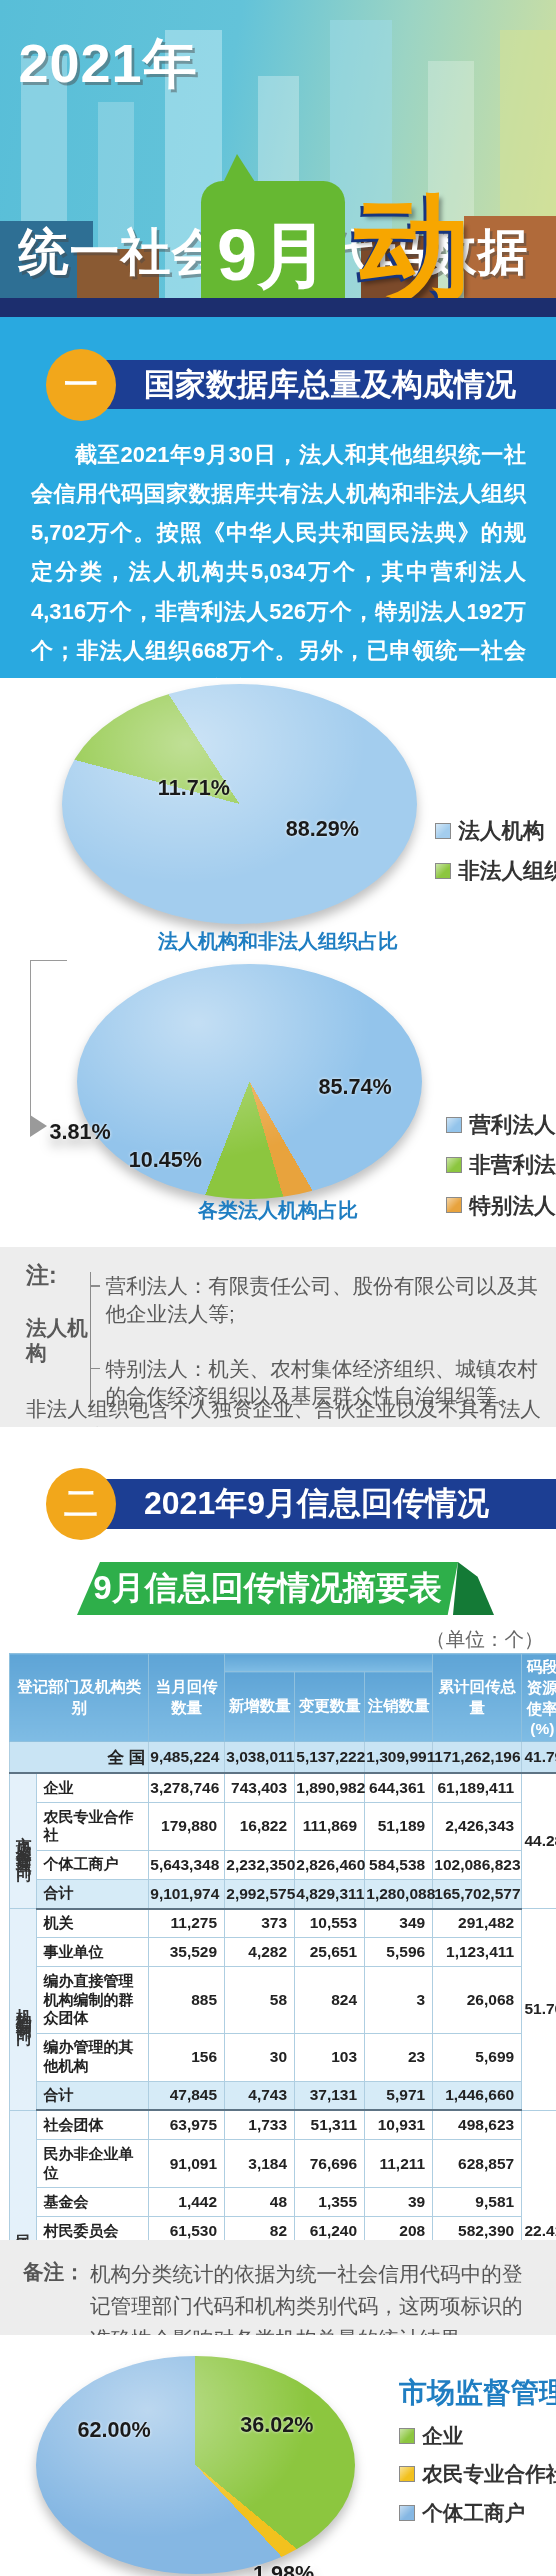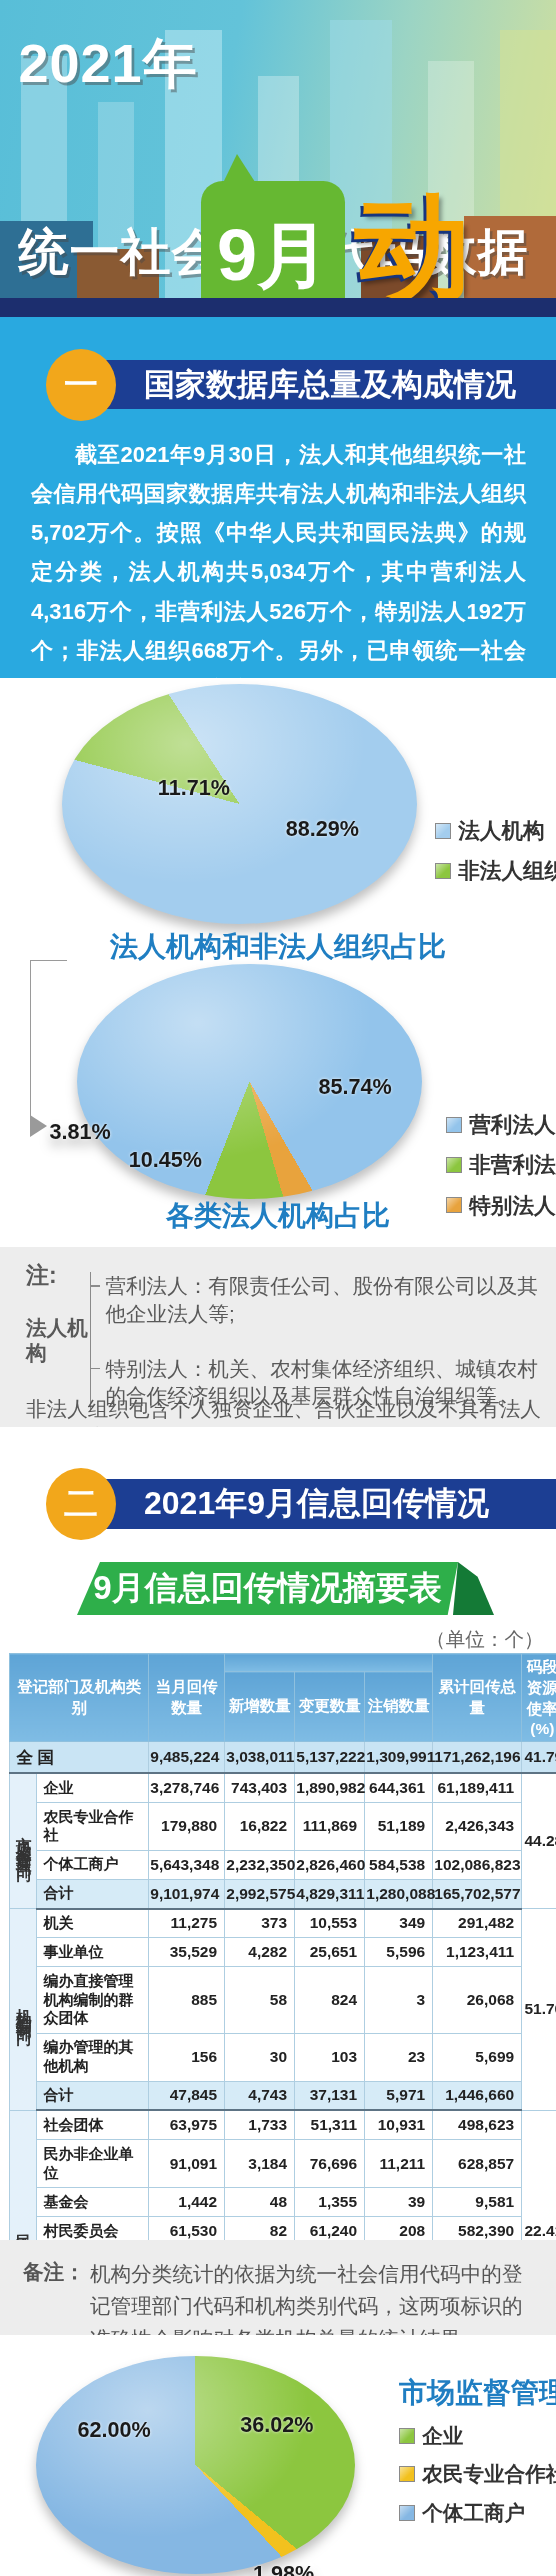--- a/index.html
+++ b/index.html
@@ -30,21 +30,21 @@
   .para{position:absolute;left:31px;top:118px;width:495px;color:#fff;font-size:22px;line-height:1.78;font-weight:600;text-align:justify;text-indent:2em;}
 
   
   .pie-sec{top:678px;height:569px;background:#fff;}
   .pie{position:absolute;border-radius:50%;filter:drop-shadow(0 7.2px 5.2px rgba(0,0,0,.25));}
   .pie-label{position:absolute;font-size:21.6px;color:#1a1a1a;font-weight:600;white-space:nowrap;text-shadow:0 0 3.1px rgba(255,255,255,.9);}
   .legend{position:absolute;display:flex;flex-direction:column;gap:11.3px;}
   .legend-item{display:flex;align-items:center;gap:7.2px;}
   .legend-item .sw{width:14px;height:14px;border:0.5px solid #8a8a8a;flex:0 0 auto;background:linear-gradient(135deg,rgba(255,255,255,.55),rgba(255,255,255,0) 60%);}
   .legend-item .lb{font-size:21.6px;color:#333;font-weight:600;white-space:nowrap;}
-  .pie-caption{position:absolute;width:556px;text-align:center;color:#1f7ec2;font-size:28px;font-weight:900;}
+  .pie-caption{position:absolute;width:556px;text-align:center;color:#1f7ec2;font-size:20px;font-weight:900;}
   .connector{position:absolute;left:30px;top:282px;width:36px;height:160px;border-left:1px solid #9a9a9a;border-top:1px solid #9a9a9a;}
   .connector:after{content:"";position:absolute;left:-1px;bottom:-15.5px;width:0;height:0;border-top:11.3px solid transparent;border-bottom:11.3px solid transparent;border-left:17.5px solid #9a9a9a;}
 
   
   .notes-sec{top:1247px;height:180px;background:#ededed;color:#595959;}
   .note-mark{position:absolute;left:26px;top:13.4px;font-size:23px;font-weight:700;}
   .note-flex{position:absolute;left:26px;top:25px;display:flex;align-items:center;}
   .note-side{width:64px;font-size:20.6px;font-weight:700;line-height:1.2;}
   .note-items{border-left:1.5px solid #8a8a8a;padding-left:14.4px;display:flex;flex-direction:column;gap:27px;width:433px;}
   .note-item{font-size:20.6px;line-height:1.35;position:relative;}
@@ -59,21 +59,21 @@
   table.summary{position:absolute;left:9.3px;top:226px;width:538px;border-collapse:collapse;table-layout:fixed;}
   table.summary th,table.summary td{border:0.5px solid #aeceе1;border:0.5px solid #aecee1;font-weight:600;}
   table.summary th{background:linear-gradient(180deg,#5ea4d6,#7fbce4);color:#fff;font-size:15.5px;padding:3.1px 2.1px;border-color:#8fc0de;}
   th.spacer{height:11.3px;padding:0;}
   td.num{font-size:15.5px;text-align:right;padding:4.6px 7.2px 4.6px 1px;color:#222;white-space:nowrap;}
   td.item{font-size:15px;text-align:left;padding:4.6px 3.1px 4.6px 6.2px;color:#222;line-height:1.25;}
   td.gname{background:#e4f1fa;text-align:center;padding:2.1px;}
   td.gname .vtext{writing-mode:vertical-rl;text-orientation:upright;letter-spacing:4.1px;font-size:15.5px;color:#333;margin:auto;}
   td.rate{font-size:15.5px;text-align:center;color:#222;padding:2.1px;}
   tr.national td{background:#c9e4f4;font-weight:800;}
-  tr.national td.item{text-align:left;font-size:16.5px;}
+  tr.national td.item{text-align:right;font-size:16.5px;}
   tr.subtotal td{background:#d6ebf7;}
   tr.group-last td,tr.national td{border-bottom:2.1px solid #5d7384;}
   .note2-sec{top:2240px;height:95px;background:#ededed;}
   .note2{position:absolute;left:23px;top:17.5px;width:510px;display:flex;color:#555;}
   .note2 .nlab{font-size:20.6px;font-weight:700;flex:0 0 67px;}
   .note2 .ntxt{font-size:20.6px;line-height:1.6;}
 
   
   .bottom-sec{top:2335px;height:1004px;background:#fff;}
   .pblock{position:absolute;left:0;width:556px;}

